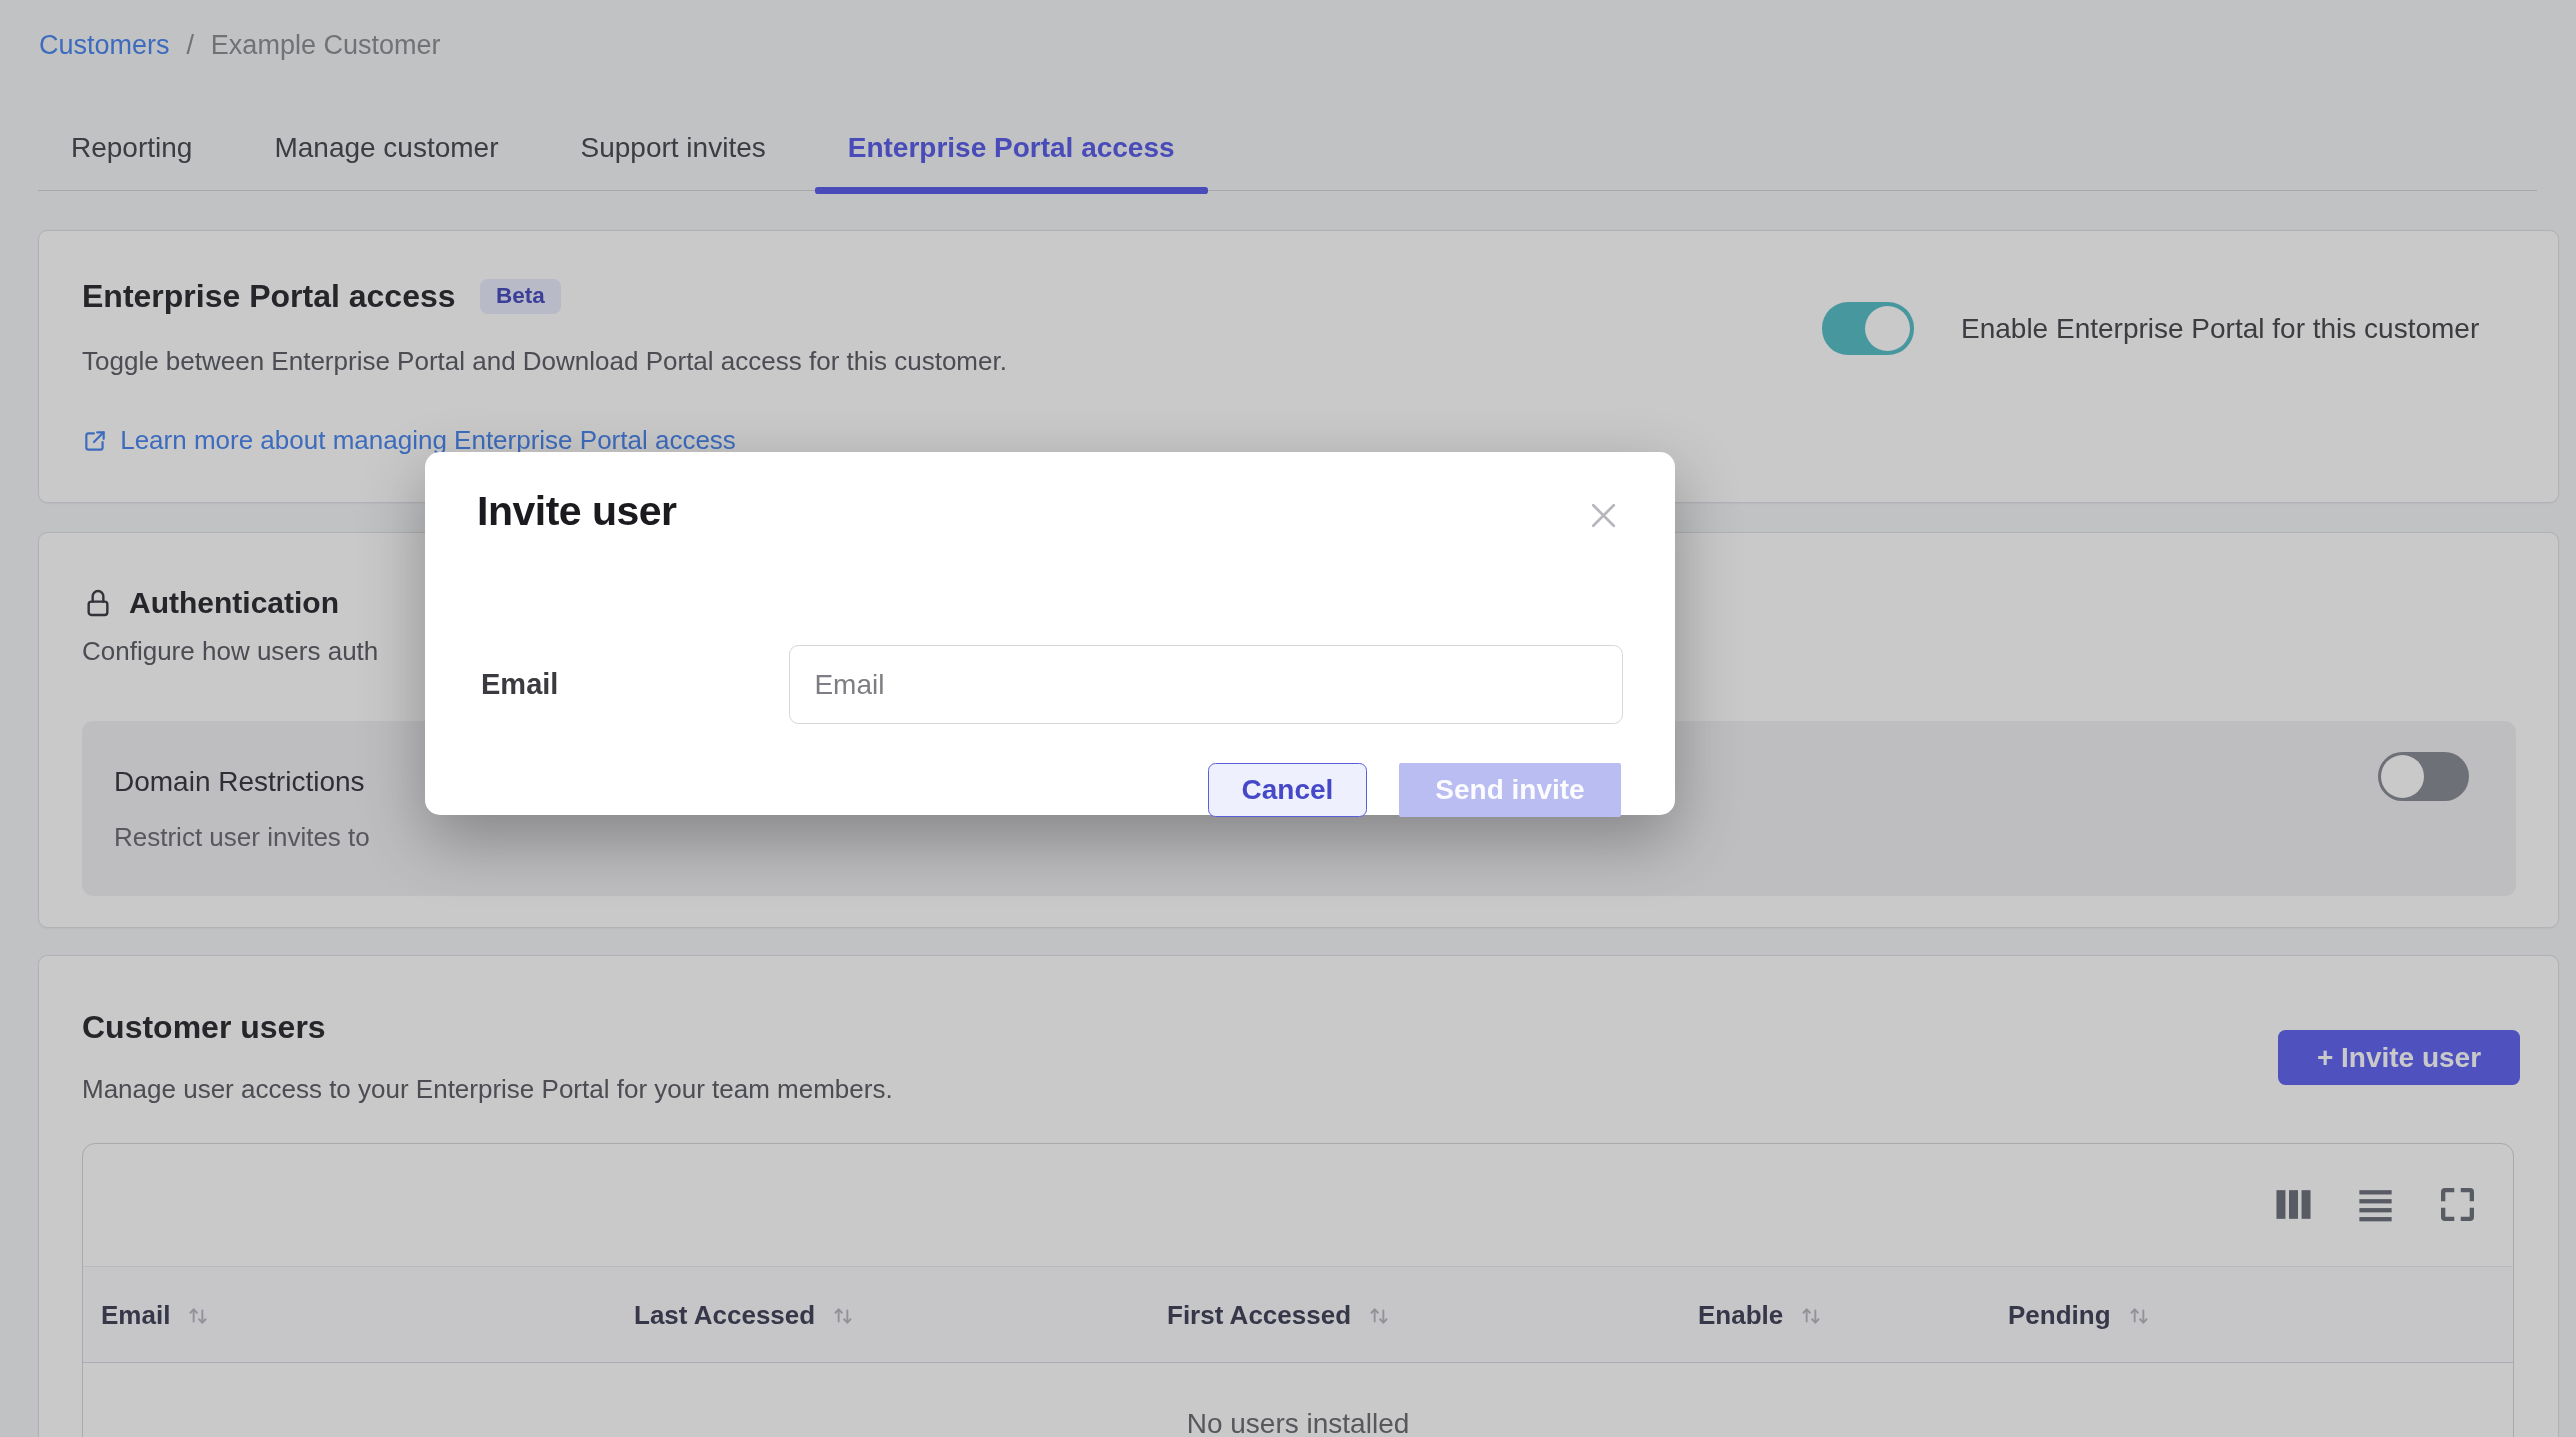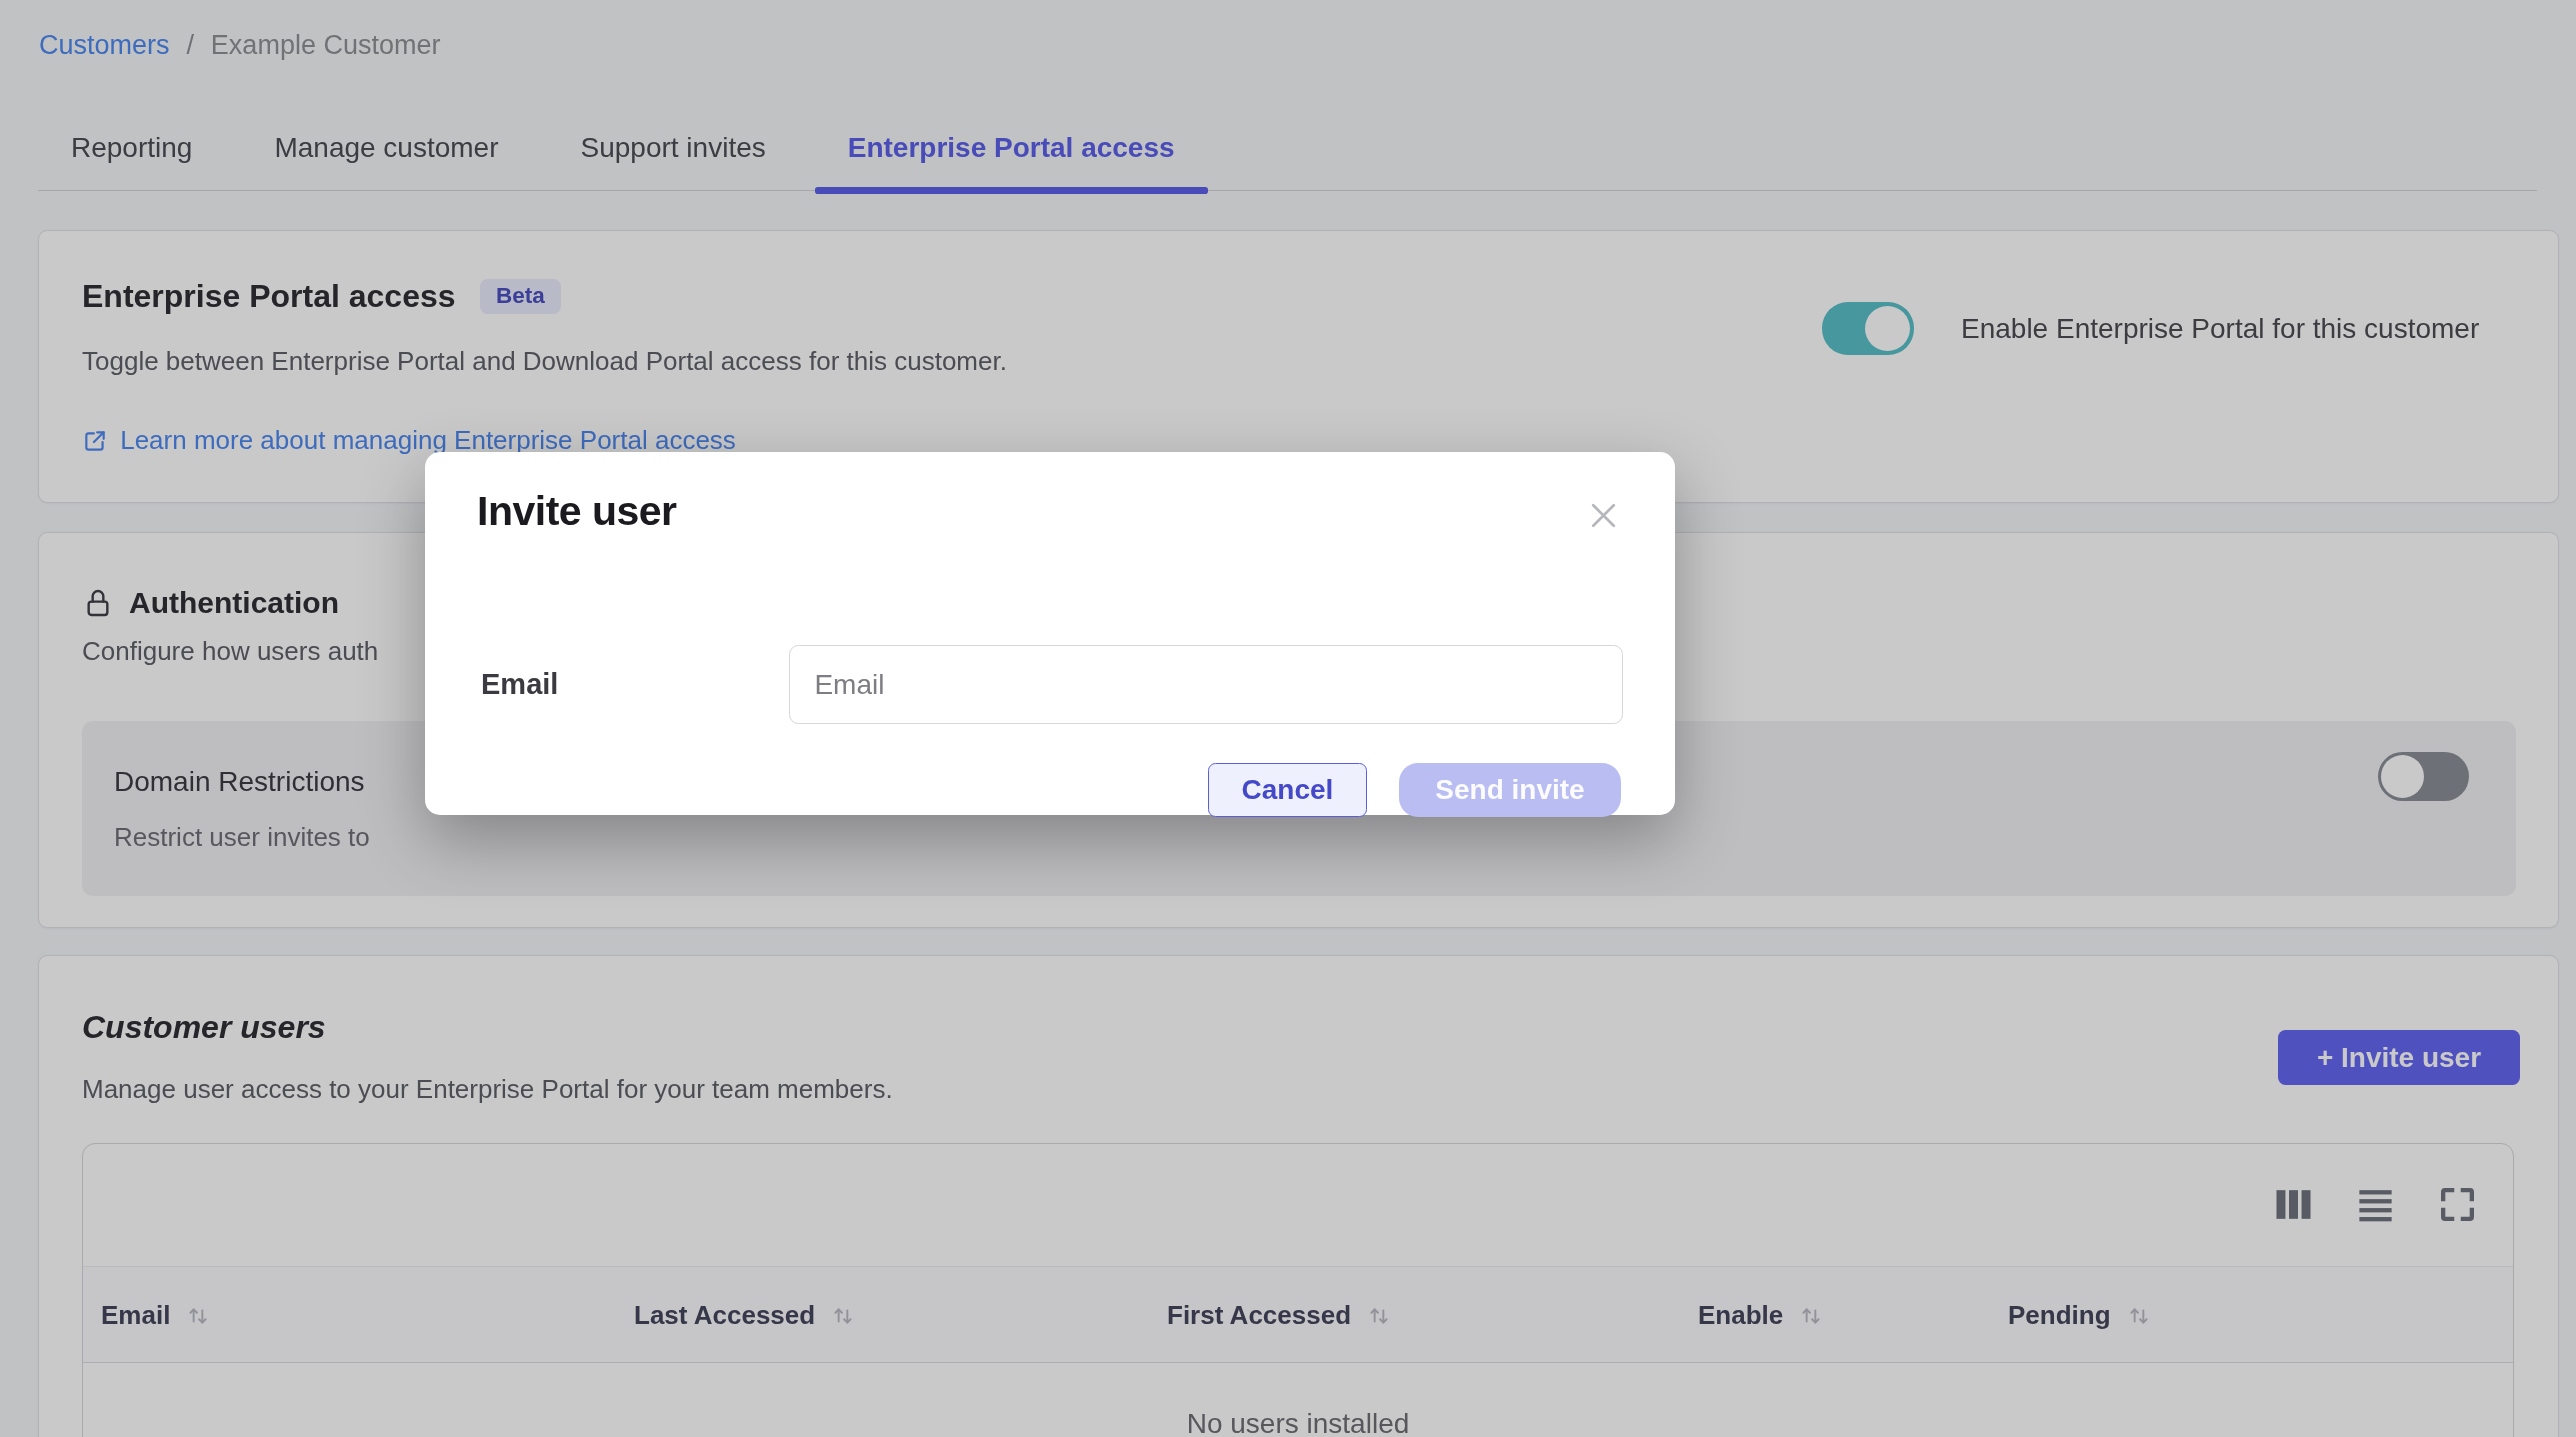--- a/index.html
+++ b/index.html
@@ -75,21 +75,21 @@
   .auth-header .t { font-size: 30px; font-weight: 600; color: #2e2e33; }
   .auth-desc { position: absolute; left: 43px; top: 103px; }
   .dr-panel {
     position: absolute; left: 43px; top: 188px; width: 2434px; height: 175px;
     background: #f1f1f4; border-radius: 11.3px;
   }
   .dr-title { position: absolute; left: 32px; top: 45px; font-size: 28px; font-weight: 500; color: #3a3a40; }
   .dr-desc { position: absolute; left: 32px; top: 101px; font-size: 26px; color: #6e6e74; }
 
   
-  .cu-title { position: absolute; left: 43px; top: 53px; font-style: italic; }
+  .cu-title { position: absolute; left: 43px; top: 53px; }
   .cu-desc { position: absolute; left: 43px; top: 118px; }
   .invite-btn {
     position: absolute; left: 2239px; top: 74px; width: 242px; height: 55px;
     background: #6366f1; border: none; border-radius: 7.5px; color: #ffffff;
     font-size: 28px; font-weight: 700; font-family: inherit; cursor: pointer;
   }
   .users-table {
     position: absolute; left: 43px; top: 187px; width: 2432px; height: 395px;
     border: 0.9px solid #d6d6dc; border-radius: 13px; background: #ffffff; overflow: hidden;
   }
@@ -122,21 +122,21 @@
     font-size: 28px; font-family: inherit; color: #2e2e33; outline: none;
   }
   .modal-input::placeholder { color: #7d7d83; }
   .btn-cancel {
     position: absolute; left: 783px; top: 311px; width: 159px; height: 54px;
     background: #eef0fe; border: 1.9px solid #5a5fd9; border-radius: 7.5px;
     color: #4549c8; font-size: 28px; font-weight: 700; font-family: inherit; cursor: pointer;
   }
   .btn-send {
     position: absolute; left: 974px; top: 311px; width: 222px; height: 54px;
-    background: #b9bdf2; border: none; border-radius: 19px;
+    background: #b9bdf2; border: none; border-radius: 2px;
     color: rgba(255,255,255,0.95); font-size: 28px; font-weight: 700; font-family: inherit; cursor: default;
   }
   svg { display: block; }
 </style>
 </head>
 <body>
 
 <div class="screen">
 
   <div class="breadcrumb">

